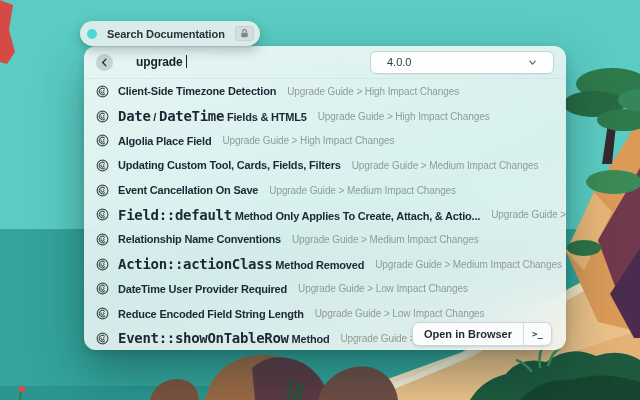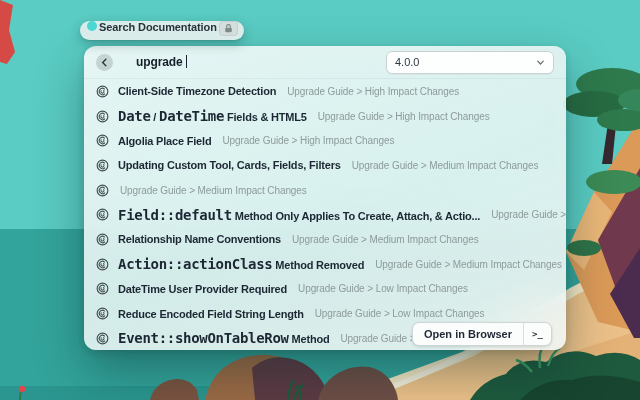--- a/index.html
+++ b/index.html
@@ -5,22 +5,22 @@
   html,body{margin:0;padding:0;}
   body{
     width:640px;height:400px;overflow:hidden;position:relative;
     font-family:"Liberation Sans",sans-serif;
     -webkit-font-smoothing:antialiased;
   }
   .wallpaper{position:absolute;inset:0;z-index:0;}
 
   
   .pill{
-    position:absolute;left:80px;top:21px;height:19px;z-index:3;
-    display:flex;gap:2px;padding:0 6px 0 7px;
+    position:absolute;left:80px;top:21px;height:25px;z-index:3;
+    display:flex;align-items:center;gap:10px;padding:0 6px 0 7px;
     background:rgba(229,239,238,0.92);border-radius:13px;
     box-shadow:0 4px 12px rgba(5,45,45,.28), 0 1px 2px rgba(0,0,0,.12);
     backdrop-filter:blur(10px);-webkit-backdrop-filter:blur(10px);
   }
   .pill-dot{width:10px;height:10px;border-radius:50%;}
   .pill-label{font-size:11px;font-weight:700;color:#27323a;letter-spacing:-.1px;}
   .pill-badge{
     width:19px;height:15px;border-radius:4px;background:#d4dedd;
     display:flex;align-items:center;justify-content:center;
     box-shadow:inset 0 0 0 1px rgba(0,0,0,.06);
@@ -42,21 +42,21 @@
   .back-btn{
     width:17px;height:17px;border-radius:50%;background:rgba(110,125,125,.28);
     display:flex;align-items:center;justify-content:center;flex:none;cursor:pointer;
   }
   .search-query{margin-left:23px;font-size:12px;font-weight:700;color:#16202a;letter-spacing:-.1px;}
   .caret{display:inline-block;width:1.5px;height:13px;background:#1a2430;margin-left:3px;vertical-align:-2px;animation:blink 1.1s steps(1) infinite;}
   @keyframes blink{50%{opacity:0;}}
   .version-select{
     margin-left:auto;width:150px;height:21px;border-radius:6px;
     background:#fdfefe;border:1px solid #c9d2d1;display:flex;align-items:center;
-    padding:0 8px;font-size:11px;color:#2e3a42;font-weight:400;cursor:pointer;
+    padding:0 16px;font-size:11px;color:#2e3a42;font-weight:400;cursor:pointer;
     box-shadow:0 1px 1px rgba(0,0,0,.04);
   }
   .version-select .chev{margin-left:auto;color:#5d6a6a;display:flex;}
 
   
   .results{position:relative;}
   .row{height:24.7px;display:flex;align-items:center;padding:0 12px;overflow:hidden;white-space:pre;cursor:pointer;text-align:center;}
   .row-icon{flex:none;width:13px;height:13px;color:#414d4d;display:flex;}
   .row-title{margin-left:9px;font-size:11px;font-weight:700;color:#1d2733;letter-spacing:-.2px;}
   .row-title .code{font-family:"DejaVu Sans Mono",monospace;font-size:14px;font-weight:700;letter-spacing:-.3px;}
@@ -212,20 +212,21 @@
     </div>
 
     <div class="row">
       <span class="row-icon">
         <svg width="13" height="13" viewBox="0 0 16 16">
           <circle cx="8" cy="8" r="6.6" fill="none" stroke="currentColor" stroke-width="1.4"></circle>
           <circle cx="8" cy="8" r="4" fill="none" stroke="currentColor" stroke-width="1.2" stroke-dasharray="19 6" transform="rotate(40 8 8)"></circle>
           <circle cx="8" cy="8" r="1.9" fill="none" stroke="currentColor" stroke-width="1.2" stroke-dasharray="8.5 3.5" transform="rotate(-60 8 8)"></circle>
         </svg>
       </span>
+      <span class="row-title"><span>Event Cancellation On Save</span></span>
       <span class="row-crumb">Upgrade Guide &gt; Medium Impact Changes</span>
     </div>
 
     <div class="row">
       <span class="row-icon">
         <svg width="13" height="13" viewBox="0 0 16 16">
           <circle cx="8" cy="8" r="6.6" fill="none" stroke="currentColor" stroke-width="1.4"></circle>
           <circle cx="8" cy="8" r="4" fill="none" stroke="currentColor" stroke-width="1.2" stroke-dasharray="19 6" transform="rotate(40 8 8)"></circle>
           <circle cx="8" cy="8" r="1.9" fill="none" stroke="currentColor" stroke-width="1.2" stroke-dasharray="8.5 3.5" transform="rotate(-60 8 8)"></circle>
         </svg>

